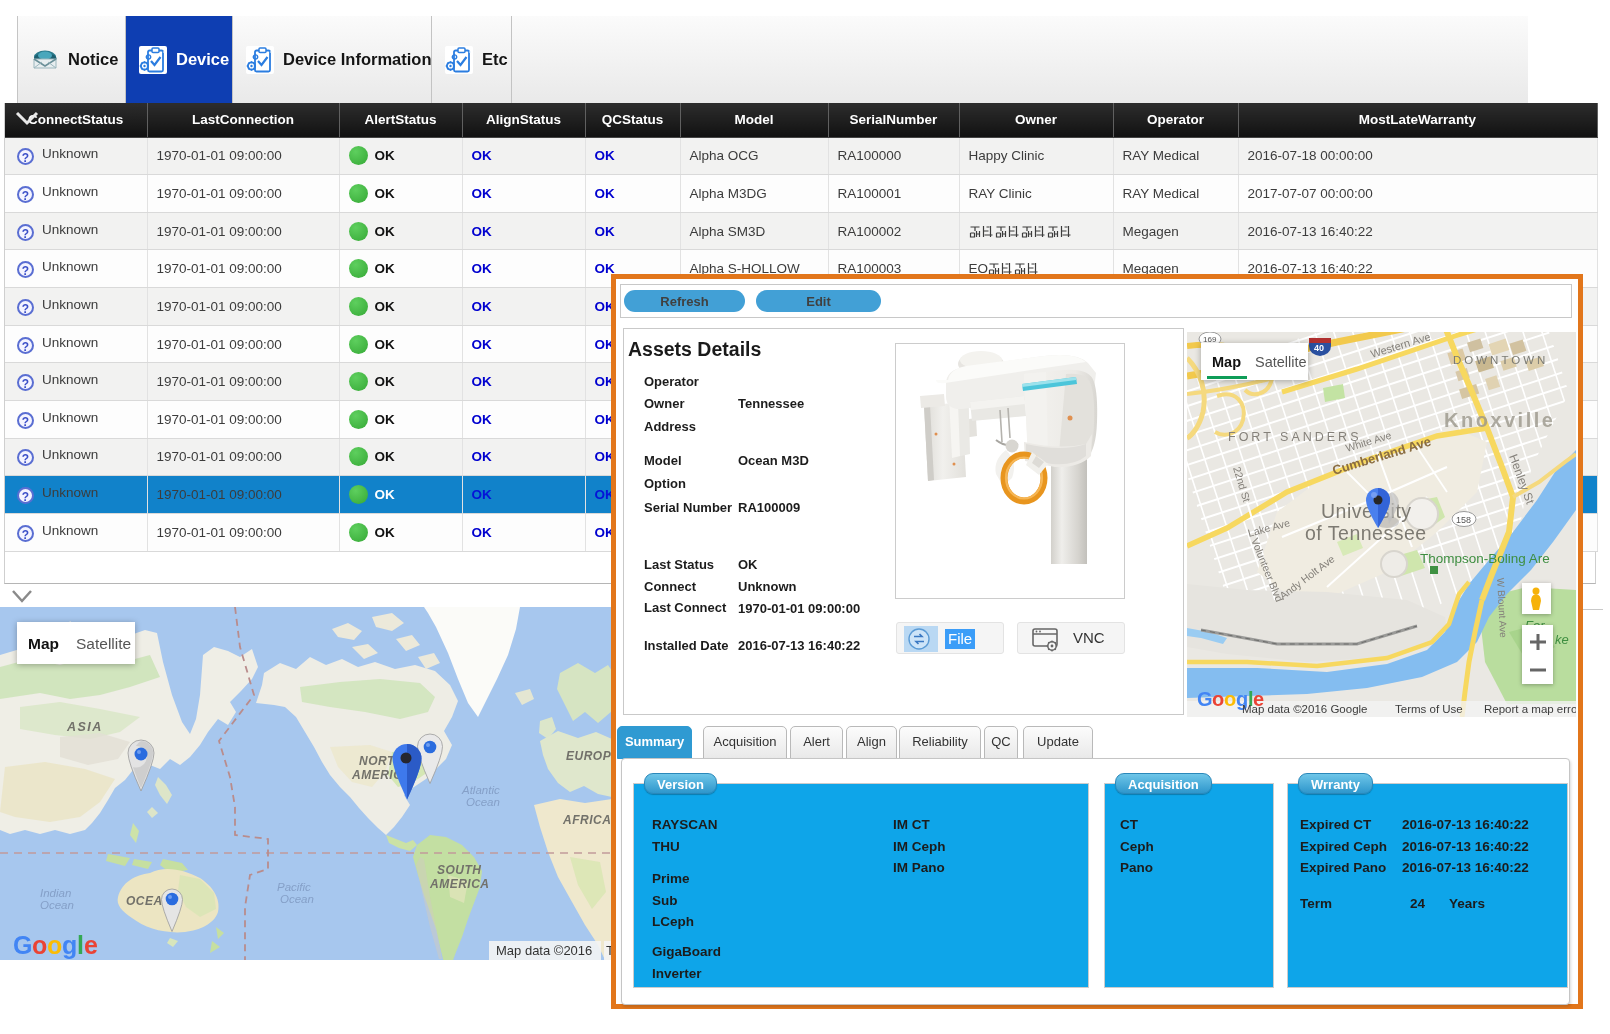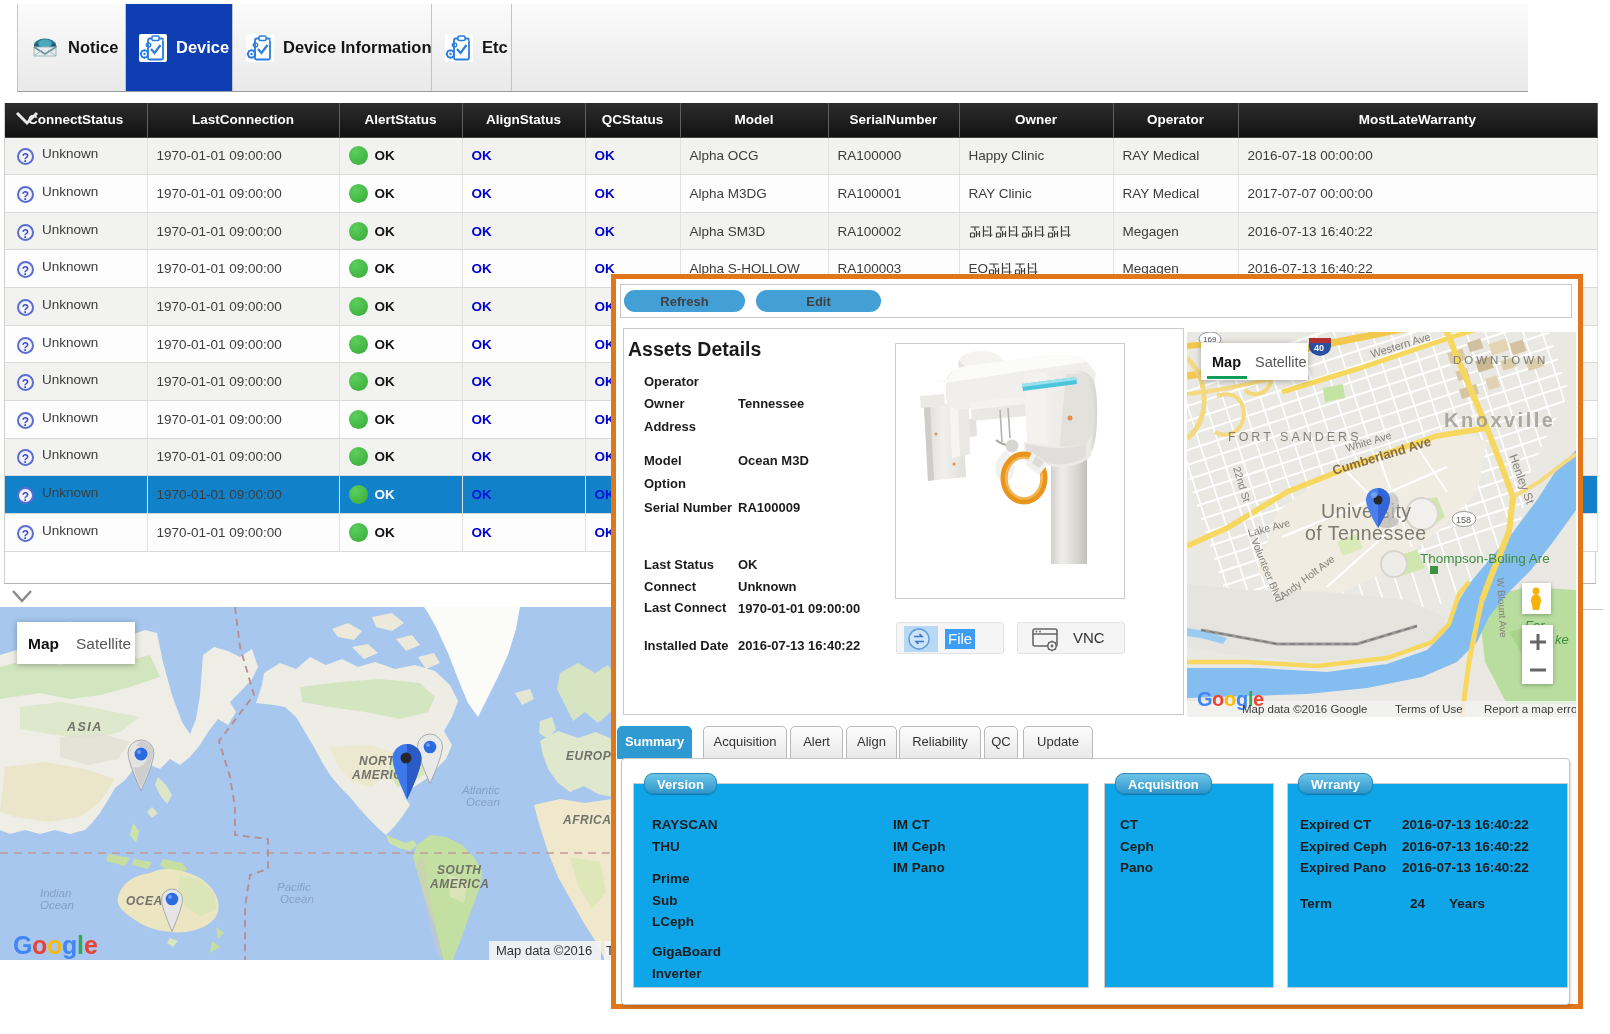--- a/index.html
+++ b/index.html
@@ -1,18 +1,18 @@
 <!DOCTYPE html>
 <html><head><meta charset="utf-8">
 <style>
 *{margin:0;padding:0;box-sizing:border-box}
 html,body{width:1610px;height:1034px;background:#fff;font-family:"Liberation Sans",sans-serif}
 #page{position:absolute;top:0;left:0;width:1610px;height:1034px;overflow:hidden;background:#fff}
 
-#tabbar{position:absolute;left:17px;top:4px;width:1511px;height:88px;background:linear-gradient(#fbfbfb,#e9e9e9);border-bottom:1px solid #9d9d9d;border-left:1px solid #c5c5c5}
+#tabbar{position:absolute;left:17px;top:16px;width:1511px;height:88px;background:linear-gradient(#fbfbfb,#e9e9e9);border-bottom:1px solid #9d9d9d;border-left:1px solid #c5c5c5}
 .tab{position:absolute;top:0;height:87px;display:flex;align-items:center;border-right:1px solid #c3c3c3;font-weight:bold;font-size:16.5px;color:#141414;white-space:nowrap}
 .tab .ic{margin-left:13px;margin-right:9px;width:28px;height:28px;flex:none}
 #tDev{background:#0e3eb2;color:#fff}
 
 #grid{position:absolute;left:4px;top:103px;width:1592px;height:481px;border-left:1px solid #cfcfcf;border-right:1px solid #cfcfcf;border-bottom:1px solid #b5b5b5;background:#fff}
 #grid table{border-collapse:collapse;table-layout:fixed;width:1592px}
 #grid th{background:linear-gradient(#2d2d2d,#111);color:#fff;font-size:13.5px;font-weight:bold;height:34px;border-right:1px solid #606060;border-bottom:1px solid #444;text-align:center;position:relative}
 #grid td:first-child{padding-left:12px}
 #grid td{height:37.65px;font-size:13.5px;color:#3c3c3c;border-right:1px solid #e2e2e2;border-bottom:1px solid #d9d9d9;padding:0 0 0 9px;white-space:nowrap;overflow:hidden}
 tr.odd td{background:#f2f2f1}

